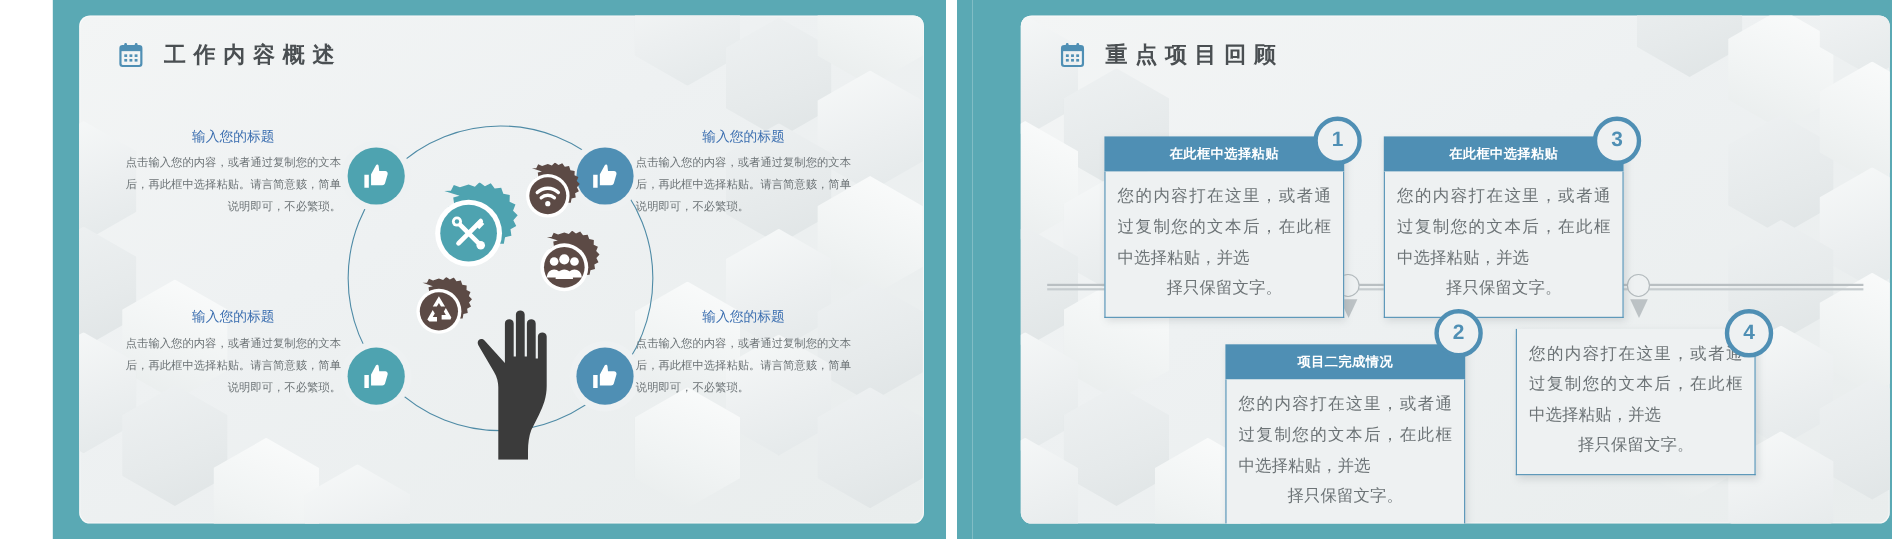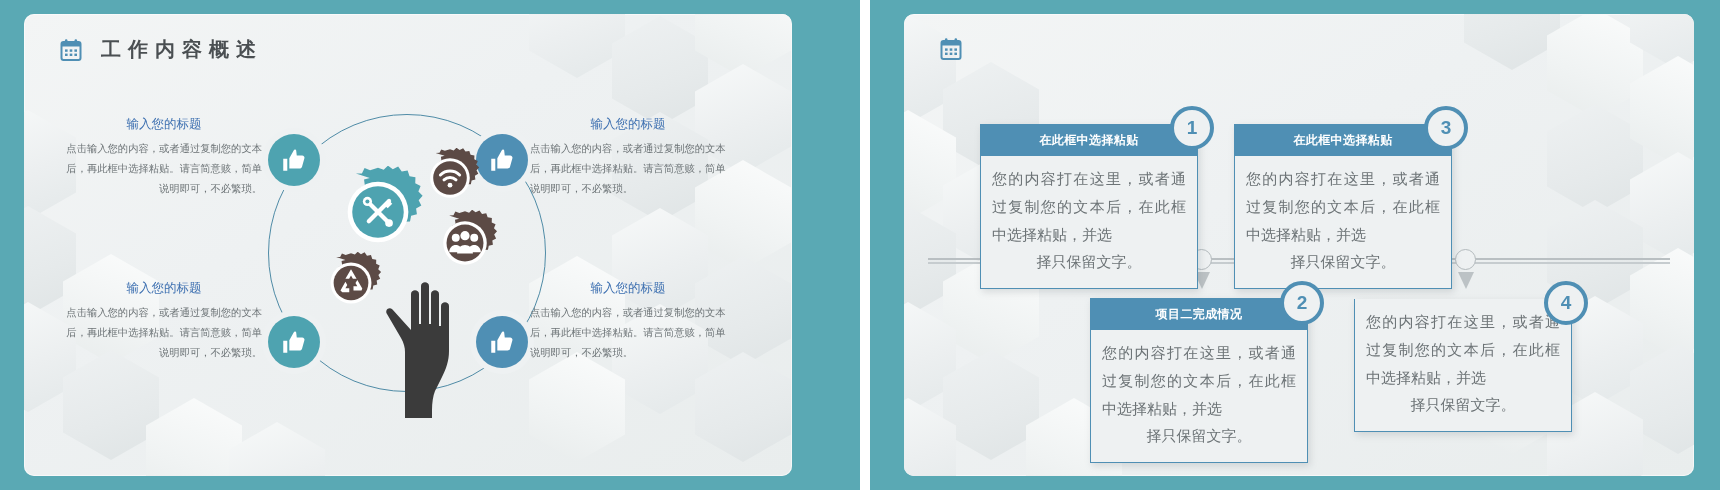--- a/index.html
+++ b/index.html
@@ -1,18 +1,18 @@
 <!DOCTYPE html>
 <html><head>
 <meta charset="utf-8">
 <style>
   * { box-sizing: border-box; margin:0; padding:0; }
   html,body{ width:1720px; height:490px; overflow:hidden; background:#ffffff;
     font-family:"Liberation Sans","DejaVu Sans",sans-serif; }
-  .stage{ position:relative; width:1720px; height:490px; display:flex; }
+  .stage{ position:relative; width:1720px; height:490px; display:flex;padding-left:48px; }
 
   
   .slide{ position:relative; width:860px; height:490px; background:#5aa9b4; overflow:hidden; }
   .slide.right{ background:#5aa9b4; }
   .slide-gap{ position:absolute; left:860px; top:0; width:10px; height:490px; background:#ffffff; z-index:40; }
 
   .canvas{
     position:absolute; left:24px; top:14px; width:768px; height:462px;
     background:linear-gradient(150deg,#f3f5f5 0%,#eef1f2 40%,#e9eded 100%);
     border-radius:10px 10px 10px 10px;
@@ -87,21 +87,21 @@
   .card .cbody{ background:#eef1f2; border:1.4px solid #4f8fb4; border-top:none;
                 font-size:15px; color:#6c7376; line-height:1.85; padding:9px 11px 12px;
                 text-align:justify; }
   .card .cbody .last{ display:block; text-align:center; }
   .badge{ position:absolute; width:44px; height:44px; border-radius:50%;
           border:4px solid #4f8fb4; background:#eef1f2; color:#4f8fb4;
           font-size:19px; font-weight:700; display:flex; align-items:center;
           justify-content:center; z-index:8; }
 
   .c1{ left:76px;  top:110px; }
-  .c2{ left:186px; top:284px; }
+  .c2{ left:186px; top:299px; }
   .c3{ left:330px; top:110px; }
   .c4{ left:450px; top:285px; }
   .b1{ left:266px; top:92px; }
   .b2{ left:376px; top:267px; }
   .b3{ left:520px; top:92px; }
   .b4{ left:640px; top:267px; }
 </style>
 </head>
 <body>
 
@@ -304,20 +304,21 @@
             <g fill="#4f8fb4">
               <rect x="7" y="12.4" width="2.6" height="2.4"></rect>
               <rect x="11.7" y="12.4" width="2.6" height="2.4"></rect>
               <rect x="16.4" y="12.4" width="2.6" height="2.4"></rect>
               <rect x="7" y="16.6" width="2.6" height="2.4"></rect>
               <rect x="11.7" y="16.6" width="2.6" height="2.4"></rect>
               <rect x="16.4" y="16.6" width="2.6" height="2.4"></rect>
             </g>
           </svg>
         </span>
+        <span class="title">重点项目回顾</span>
       </div>
 
       <div class="timeline">
         <div class="tl-line"></div>
         <div class="tl-line2"></div>
 
         <div class="tl-node" style="left:153px;"></div>
         <div class="tl-arrow up" style="left:156px;"></div>
 
         <div class="tl-node" style="left:263px;"></div>

